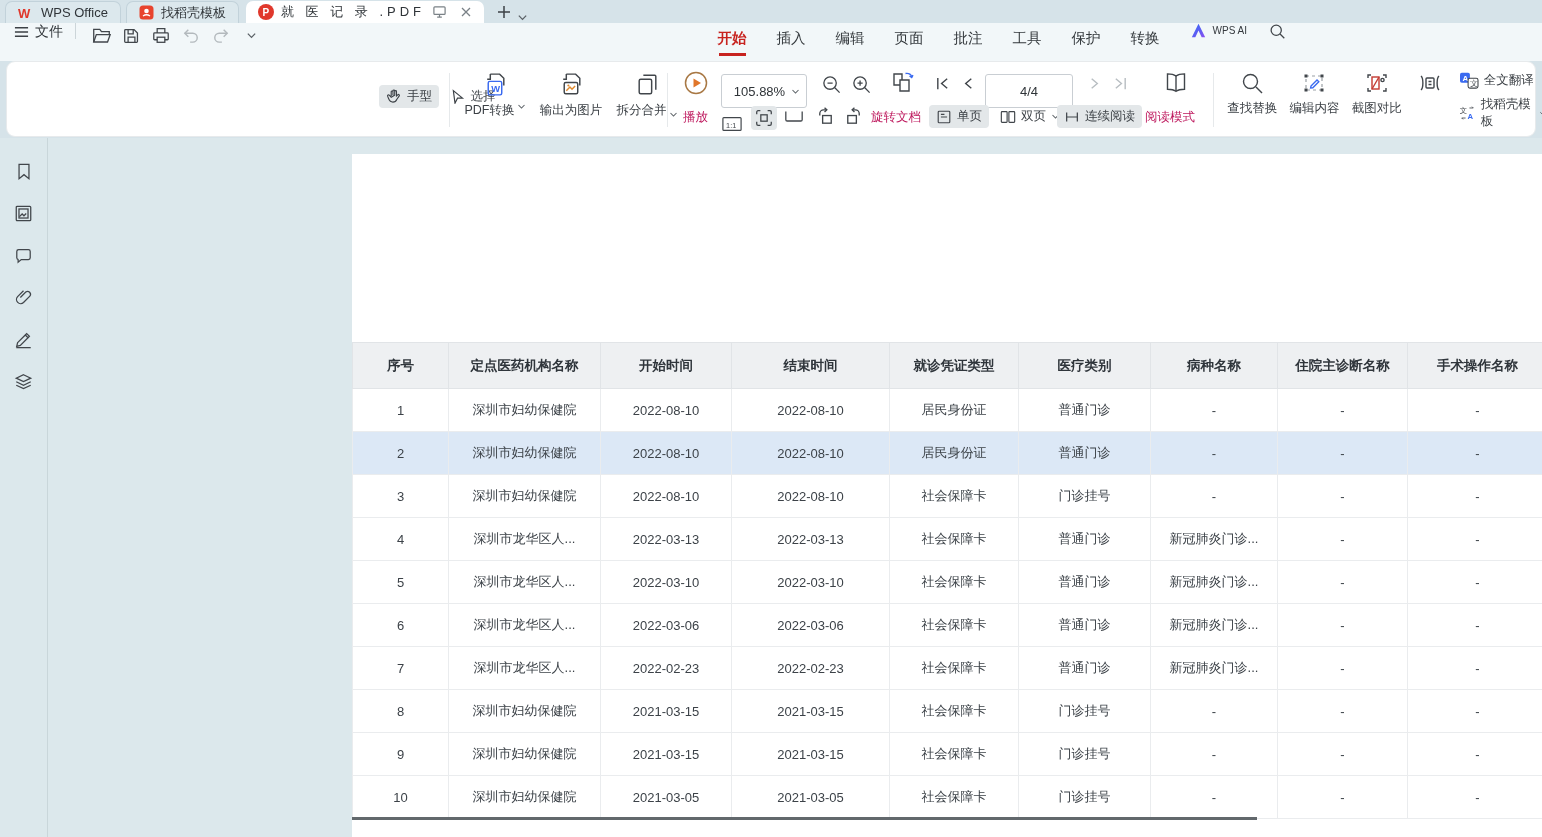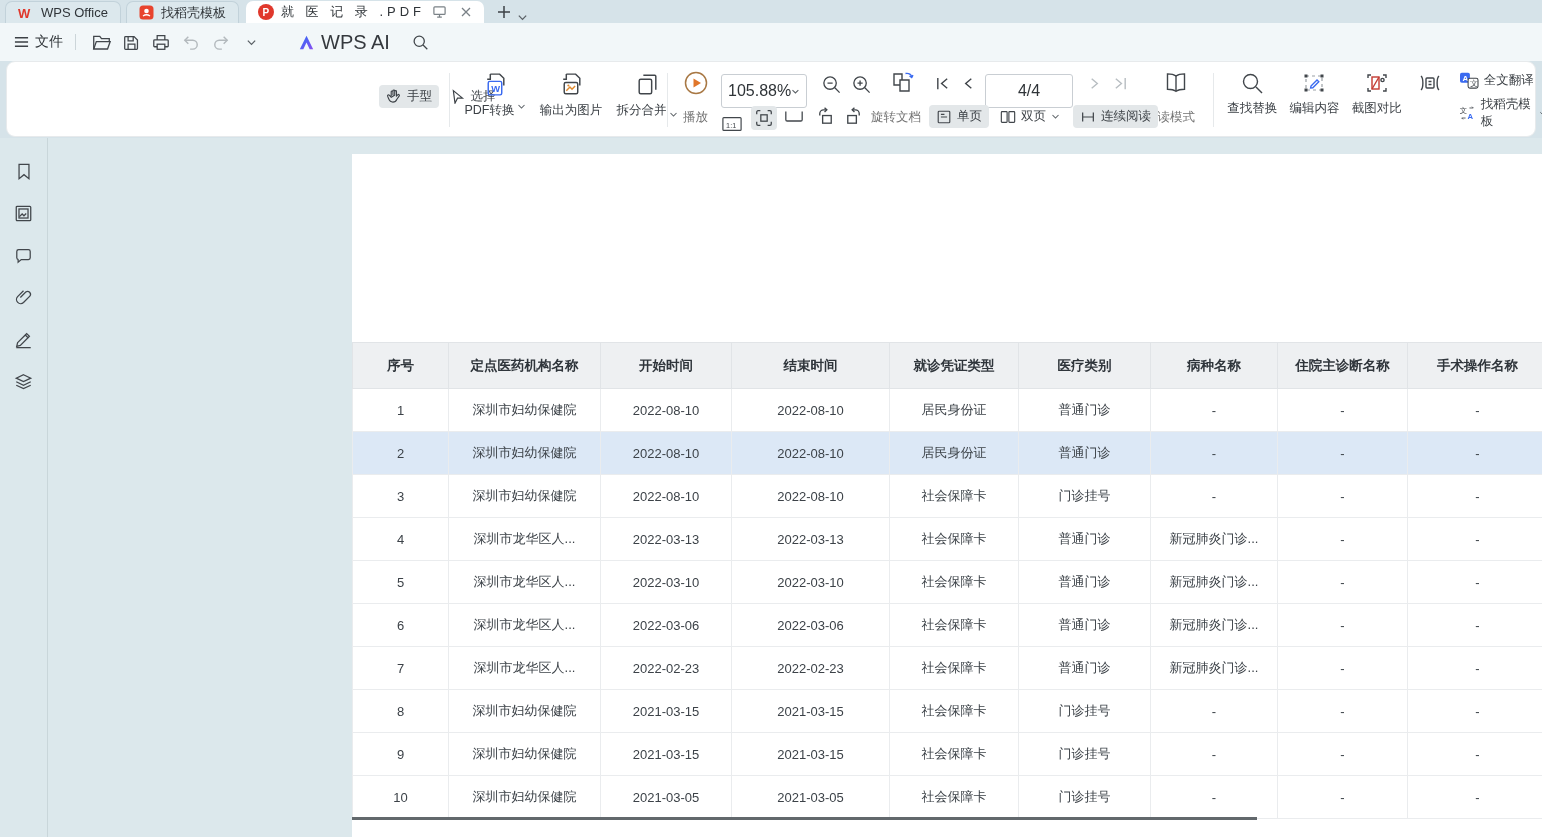--- a/index.html
+++ b/index.html
@@ -11,39 +11,39 @@
   .titlebar{position:absolute;left:0;top:0;width:100%;height:23px;background:#d6e3e9;display:flex;align-items:flex-end;}
   .wtab{height:22px;display:flex;align-items:center;gap:7px;padding:0 12px;font-size:13px;color:#2f3438;
         border-radius:7px 7px 0 0;}
   .wtab.plain{background:#dce8ed;border:1px solid #c2d2da;border-bottom:none;margin-left:5px;}
   .wtab.active{background:#ffffff;margin-left:7px;min-width:238px;}
   .tab-close,.tab-mon{margin-left:6px;display:inline-flex;}
   .newtab{width:22px;height:22px;display:flex;align-items:center;justify-content:center;font-size:17px;color:#3c4146;margin-left:9px;}
   .tab-chev{margin-left:2px;display:inline-flex;}
 
   
-  .menubar{position:absolute;left:0;top:23px;width:100%;height:38px;background:#f2f7f9;display:flex;align-items:center;}
+  .menubar{position:absolute;left:0;top:23px;width:100%;height:38px;background:#f2f7f9;display:flex;align-items:flex-start;}
   .file-btn{display:flex;align-items:center;gap:6px;font-size:14px;color:#2f3438;margin-left:14px;}
   .mb-sep{width:1px;height:16px;background:#ccd5d9;margin:0 12px;}
   .mb-ic{width:26px;height:24px;display:flex;align-items:center;justify-content:center;margin-right:4px;border-radius:4px;}
   .menu-tabs{display:flex;align-items:center;gap:30px;margin-left:auto;font-size:14.5px;color:#33383c;}
   .menu-tab{position:relative;cursor:default;padding:6px 0;}
   .menu-tab.active{color:#c7231f;font-weight:bold;}
   .menu-tab.active::after{content:"";position:absolute;left:1px;right:1px;bottom:-2px;height:3px;background:#c7231f;}
-  .ai-group{display:flex;align-items:center;gap:6px;margin-left:30px;font-size:20px;}
+  .ai-group{display:flex;align-items:center;gap:6px;margin-left:30px;font-size:10px;}
   .menu-search{margin-left:22px;margin-right:256px;display:flex;}
 
   
   .card{position:absolute;left:6px;right:6px;top:61px;height:76px;background:#fff;border:1px solid #e7eaec;border-radius:9px;}
   .vdiv{position:absolute;top:11px;width:1px;height:54px;background:#e6e9eb;}
-  .tlabel{font-size:12.5px;color:#737373;white-space:nowrap;}
+  .tlabel{font-size:12.5px;color:#be185d;white-space:nowrap;}
   .pillbtn{display:inline-flex;align-items:center;gap:5px;padding:3px 7px;border-radius:4px;font-size:12.5px;color:#3c4146;}
   .selbg{background:#e3e7e9;}
   .bigbtn{width:76px;display:flex;flex-direction:column;align-items:center;gap:4px;font-size:12.5px;color:#3c4146;}
-  .combo{position:absolute;display:flex;align-items:center;justify-content:space-between;height:22px;border:1px solid #c9ced3;border-radius:3px;background:#fff;font-size:16px;color:#2f3438;padding:16px 6px;}
+  .combo{position:absolute;display:flex;align-items:center;justify-content:space-between;height:22px;border:1px solid #c9ced3;border-radius:3px;background:#fff;font-size:13px;color:#2f3438;padding:16px 6px;}
   .icbtn{display:inline-flex;align-items:center;justify-content:center;border-radius:4px;}
   .g4col{width:72px;display:flex;flex-direction:column;align-items:center;gap:5px;font-size:12.5px;color:#3c4146;}
   .g4stack{display:flex;flex-direction:column;gap:7px;margin-left:6px;}
   .g4row{display:flex;align-items:center;gap:5px;font-size:12.5px;color:#3c4146;}
 
   
   .docarea{position:absolute;left:0;top:138px;width:100%;bottom:0;background:#dce8ec;}
   .sidebar{position:absolute;left:0;top:0;width:48px;height:100%;border-right:1px solid #c9d6da;
            display:flex;flex-direction:column;align-items:center;padding-top:22px;gap:20px;}
   .sbi{width:22px;height:22px;display:flex;align-items:center;justify-content:center;}
@@ -141,20 +141,30 @@
         <path d="M13 3l4 4-4 4"></path>
         <path d="M17 7H8a5 5 0 0 0 0 10h3"></path>
       </svg>
   </div>
   <div class="mb-ic">
     <svg width="11" height="11" viewBox="0 0 12 12" fill="none" stroke="#5a6065" stroke-width="1.4">
         <path d="M2 4l4 4 4-4"></path>
       </svg>
   </div>
 
+  <div class="menu-tabs">
+      <span class="menu-tab active">开始</span>
+      <span class="menu-tab">插入</span>
+      <span class="menu-tab">编辑</span>
+      <span class="menu-tab">页面</span>
+      <span class="menu-tab">批注</span>
+      <span class="menu-tab">工具</span>
+      <span class="menu-tab">保护</span>
+      <span class="menu-tab">转换</span>
+    </div>
 
   <div class="ai-group">
     <svg width="17" height="15" viewBox="0 0 20 18">
       <defs>
           <linearGradient id="aig" x1="0" y1="0" x2="1" y2="1">
             <stop offset="0" stop-color="#2b6cf6"></stop>
             <stop offset="1" stop-color="#8a4ff0"></stop>
           </linearGradient>
         </defs>
       <path d="M2 17L10 1l8 16h-4.2L10 9l-3.8 8z" fill="url(#aig)"></path>
@@ -339,21 +349,21 @@
     <div class="pillbtn" style="position:absolute;left:320px;top:43px;">
       <svg width="16" height="16" viewBox="0 0 18 18" fill="none" stroke="#41464b" stroke-width="1.3">
           <rect x="1.5" y="3" width="6.5" height="12" rx="0.8"></rect>
           <rect x="10" y="3" width="6.5" height="12" rx="0.8"></rect>
         </svg>
       <span>双页</span>
       <svg width="9" height="9" viewBox="0 0 12 12" fill="none" stroke="#5a6065" stroke-width="1.4">
           <path d="M2 4l4 4 4-4"></path>
         </svg>
     </div>
-    <div class="pillbtn selbg" style="position:absolute;left:400px;top:43px;">
+    <div class="pillbtn selbg" style="position:absolute;left:384px;top:43px;">
       <svg width="16" height="16" viewBox="0 0 18 18" fill="none" stroke="#41464b" stroke-width="1.4">
           <path d="M3 4v10M15 4v10M3 9h12"></path>
         </svg>
       <span>连续阅读</span>
     </div>
   </div>
 
   <div style="position:absolute;left:1214px;top:9px;display:flex;align-items:flex-start;">
     <div class="g4col">
       <svg width="24" height="24" viewBox="0 0 24 24" fill="none" stroke="#41464b" stroke-width="1.4">

